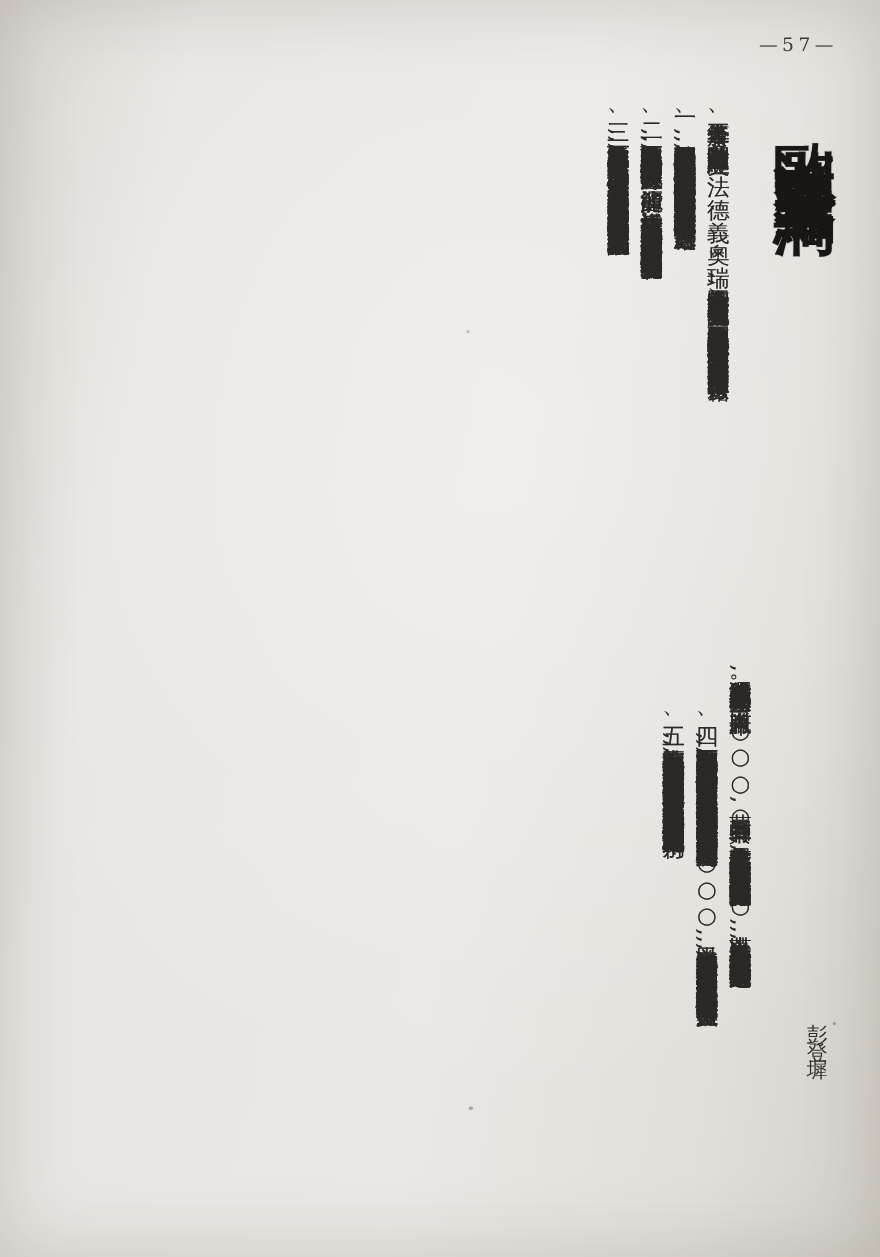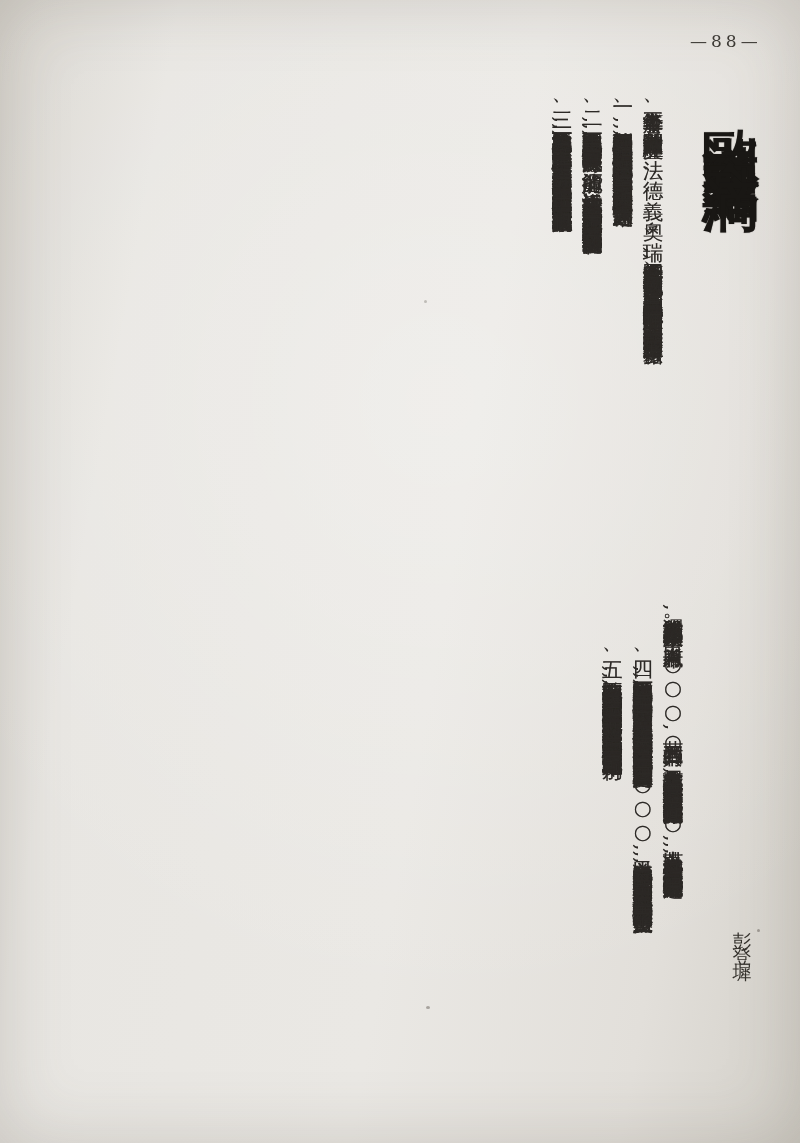--- a/index.html
+++ b/index.html
@@ -63,21 +63,21 @@
   }
   .speck.s1{left:426px;top:1006px;width:4px;height:3px;}
   .speck.s2{left:757px;top:929px;width:3px;height:3px;}
   .speck.s3{left:424px;top:300px;width:3px;height:3px;background:rgba(70,63,55,.28);}
 </style>
 </head>
 <body>
 
 <div class="page">
 
-  <div class="pagenum">—88—</div>
+  <div class="pagenum">—57—</div>
 
   <section class="half top">
     <h1 class="title">歐洲交通安全點滴</h1>
     <p>筆者於今年五、六月間赴歐洲旅遊,歷經英、法、德、義、奧、瑞、希等十六個國家,費時月餘,其間也曾遊覽阿拉伯大公國、埃及和以色列等亞非國家,本文因係以歐洲交通安全為重點,故仍名之曰「歐洲交通安全點滴」。茲將遊覽期間所見有關交通安全各節,臚陳如后,藉供參考:</p>
     <p>一、所到各國無燈號管制之斑馬線,都具有高度的權威性,駕駛人到達斑馬線時,都主動停車讓行人先行,也曾看到很多駕駛打手勢,請行人先行通過者,有燈號者當然按燈號;我們台灣沒有燈號管制的斑馬線,可以說是形同虛設,駕駛人視若無睹我行我素,根本不予理會,言之令人深感汗顏!</p>
     <p>二、北歐國家人民辦事及上下班,風行騎脚踏車,道路兩旁並設有專用車道,既可鍛鍊身體、節省能源、減少空氣汚染,也可減少汽車數量;這些國家人民所得都比台灣高得多,他們並不是買不起汽車或者是開倒車,我們仔細想想,這種風氣確實是很有意義,很值得提倡和鼓勵的。</p>
     <p>三、西柏林及雅典公共汽車上下車踏板,距路肩很近,車底盤較低,車門寬大,上下車快速方便,幾乎可以一步進入車內,行動便捷,不像我們公共汽車有兩個踏階,浪費時間;雅典及西柏林的公車尖峰時間,可以兩輛連接變成一輛,班次間隔時間也很短,雅典的電車形式與公共汽車相似,</p>
   </section>
 
   <section class="half bottom">

